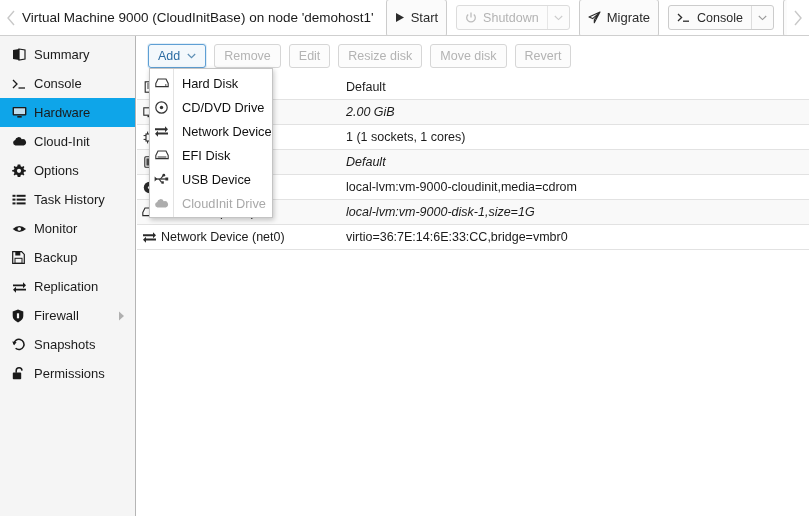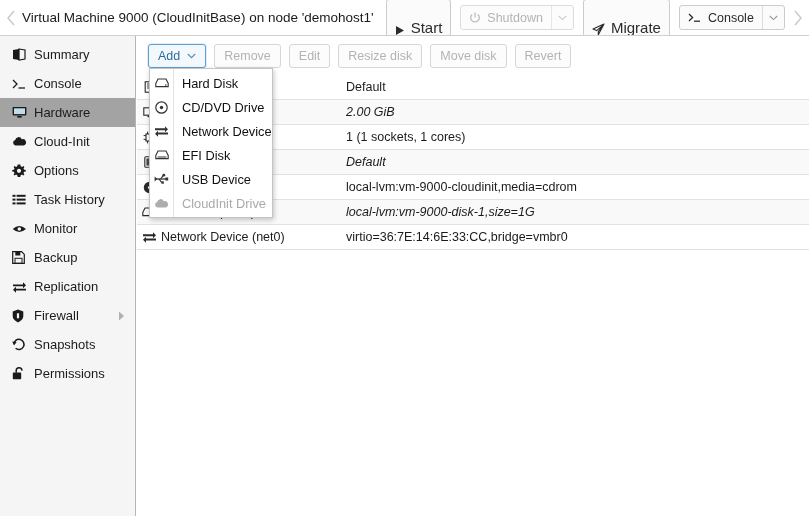--- a/index.html
+++ b/index.html
@@ -37,23 +37,23 @@
   }
   .hdr-tools {
     display: flex; align-items: center; gap: 9px;
     flex: 1 1 auto; min-width: 0;
   }
   .tbtn {
     height: 38px;
     border: 1px solid #cccccc;
     border-radius: 3px;
     background: #fbfbfb;
-    display: inline-flex; align-items: flex-end;
+    display: inline-flex; align-items: center;
     padding: 0 8px;
-    font-size: 15px;
+    font-size: 13px;
     color: #2b2b2b;
     white-space: nowrap;
     flex: 0 0 auto;
   }
   .tbtn .ti { display:inline-flex; align-items:center; margin-right:6px; }
   .split {
     display:inline-flex; align-items:center; flex:0 0 auto;
     height:25px; border:1px solid #cccccc; border-radius:3px; background:#fbfbfb;
   }
   .split .main {
@@ -81,21 +81,21 @@
     position:absolute; left:0; top:36px; width:136px; height:480px;
     background:#f5f5f5;
     border-right:1px solid #b5b5b5;
     padding-top:4px;
   }
   .nav-item {
     height:29px; display:flex; align-items:center;
     padding-left:12px; font-size:13px; color:#1b1b1b;
     position:relative;
   }
-  .nav-item.active { background:#a3a3a3; }
+  .nav-item.active { background:#0ea5e9; }
   .nav-ico {
     width:22px; flex:0 0 22px; display:flex; align-items:center;
     color:#1b1b1b;
   }
   .nav-ico svg { display:block; }
   .nav-label { white-space:nowrap; }
   .nav-arrow {
     position:absolute; right:10px; top:0; height:29px;
     display:flex; align-items:center; color:#b0b0b0;
   }

